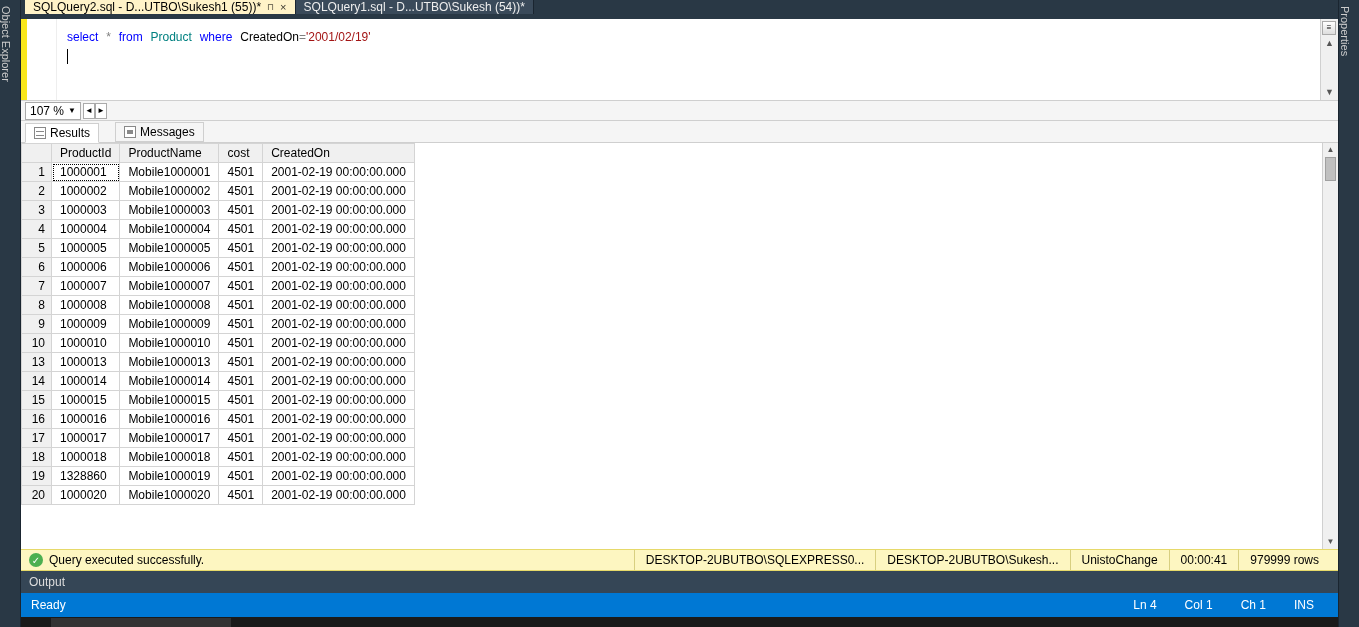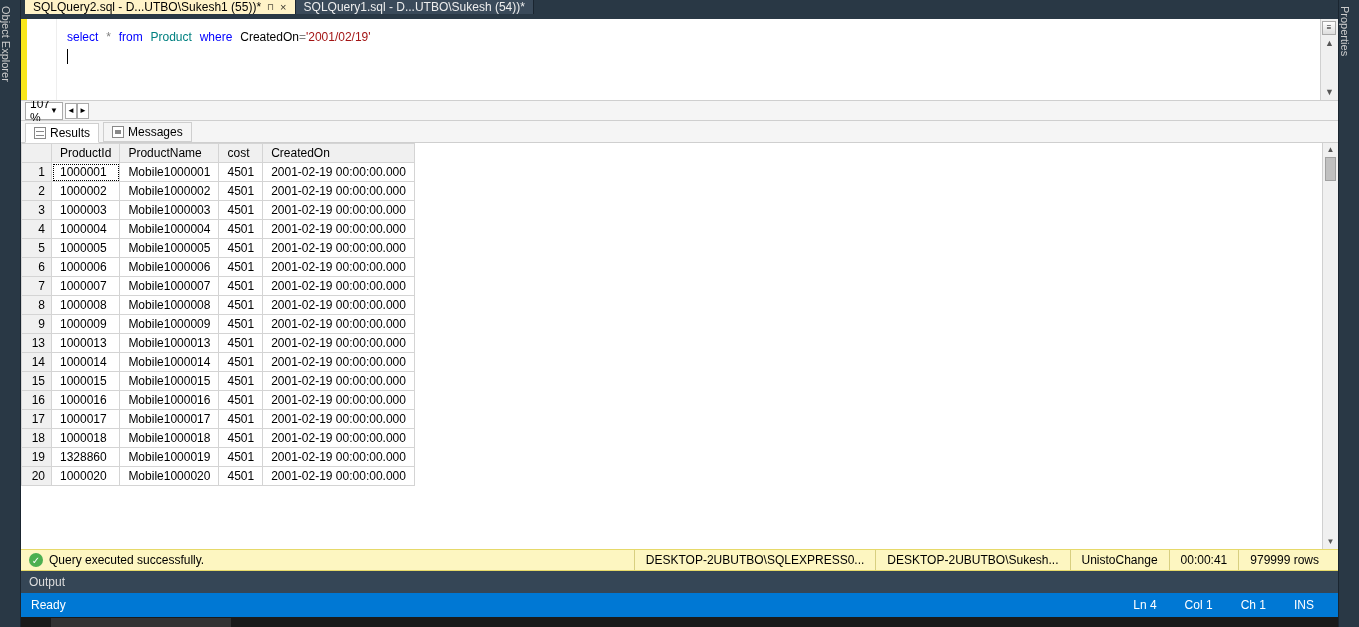--- a/index.html
+++ b/index.html
@@ -25,25 +25,25 @@
 .kw-blue { color: #0000ff; }
 .kw-teal { color: #008080; }
 .kw-red { color: #a31515; }
 .kw-gray { color: #808080; }
 .caret { display: inline-block; width: 1px; height: 15px; background: #000; vertical-align: text-bottom; }
 .editor-scroll-right { position: absolute; right: 0; top: 0; width: 18px; height: 100%; background: #f0f0f0; border-left: 1px solid #d0d0d0; }
 .editor-scroll-right .arrow { font-size: 9px; text-align: center; color: #555; line-height: 12px; }
 .splitter-icon { position: absolute; right: 2px; top: 2px; width: 14px; height: 14px; background: linear-gradient(#fff,#ddd); border: 1px solid #aaa; font-size: 8px; text-align: center; line-height: 12px; }
 
 .zoom-bar { height: 20px; background: #f5f5f5; border-bottom: 1px solid #cfcfcf; display: flex; align-items: center; padding-left: 4px; }
-.zoom-select { height: 18px; width: 38px; font-size: 11px; border: 1px solid #aaa; background: #fff; display: flex; align-items: center; padding: 0 4px; justify-content: space-between; }
+.zoom-select { height: 18px; width: 56px; font-size: 11px; border: 1px solid #aaa; background: #fff; display: flex; align-items: center; padding: 0 4px; justify-content: space-between; }
 .zoom-arrows { margin-left: 2px; display: flex; flex-direction: row; }
 .zoom-arrows span { font-size: 8px; width: 12px; height: 16px; border: 1px solid #aaa; background: #fff; display: flex; align-items: center; justify-content: center; }
 
-.result-tabs { height: 22px; background: #f5f5f5; border-bottom: 1px solid #cfcfcf; display: flex; align-items: flex-end; padding-left: 4px; gap: 4px; }
+.result-tabs { height: 22px; background: #f5f5f5; border-bottom: 1px solid #cfcfcf; display: flex; align-items: flex-end; padding-left: 4px; gap: 16px; }
 .rtab { display: flex; align-items: center; gap: 4px; padding: 2px 8px; border: 1px solid #cfcfcf; border-bottom: 1px solid #fff; background: #fff; font-size: 11px; position: relative; top: 1px; }
 .rtab.inactive { background: #f5f5f5; border-bottom: 1px solid #cfcfcf; top: 0; }
 .rtab .ricon { width: 12px; height: 12px; display: inline-block; }
 .ricon.results { background: linear-gradient(#fff,#fff); border: 1px solid #888; position: relative; }
 .ricon.results::before, .ricon.results::after { content:""; position:absolute; left:1px; right:1px; height:1px; background:#888; }
 .ricon.results::before { top:3px; } .ricon.results::after { top:7px; }
 .ricon.messages { border: 1px solid #888; background: #fff; position: relative; }
 .ricon.messages::before { content:""; position:absolute; left:2px; right:2px; top:3px; height:4px; background:#888; }
 
 .grid-wrap { flex: 1; overflow: hidden; position: relative; background: #fff; }
@@ -200,20 +200,27 @@
                 <td>2001-02-19 00:00:00.000</td>
               </tr>
               <tr>
                 <td class="rownum">9</td>
                 <td>1000009</td>
                 <td>Mobile1000009</td>
                 <td>4501</td>
                 <td>2001-02-19 00:00:00.000</td>
               </tr>
               <tr>
+                <td class="rownum">10</td>
+                <td>1000010</td>
+                <td>Mobile1000010</td>
+                <td>4501</td>
+                <td>2001-02-19 00:00:00.000</td>
+              </tr>
+              <tr>
                 <td class="rownum">13</td>
                 <td>1000013</td>
                 <td>Mobile1000013</td>
                 <td>4501</td>
                 <td>2001-02-19 00:00:00.000</td>
               </tr>
               <tr>
                 <td class="rownum">14</td>
                 <td>1000014</td>
                 <td>Mobile1000014</td>

